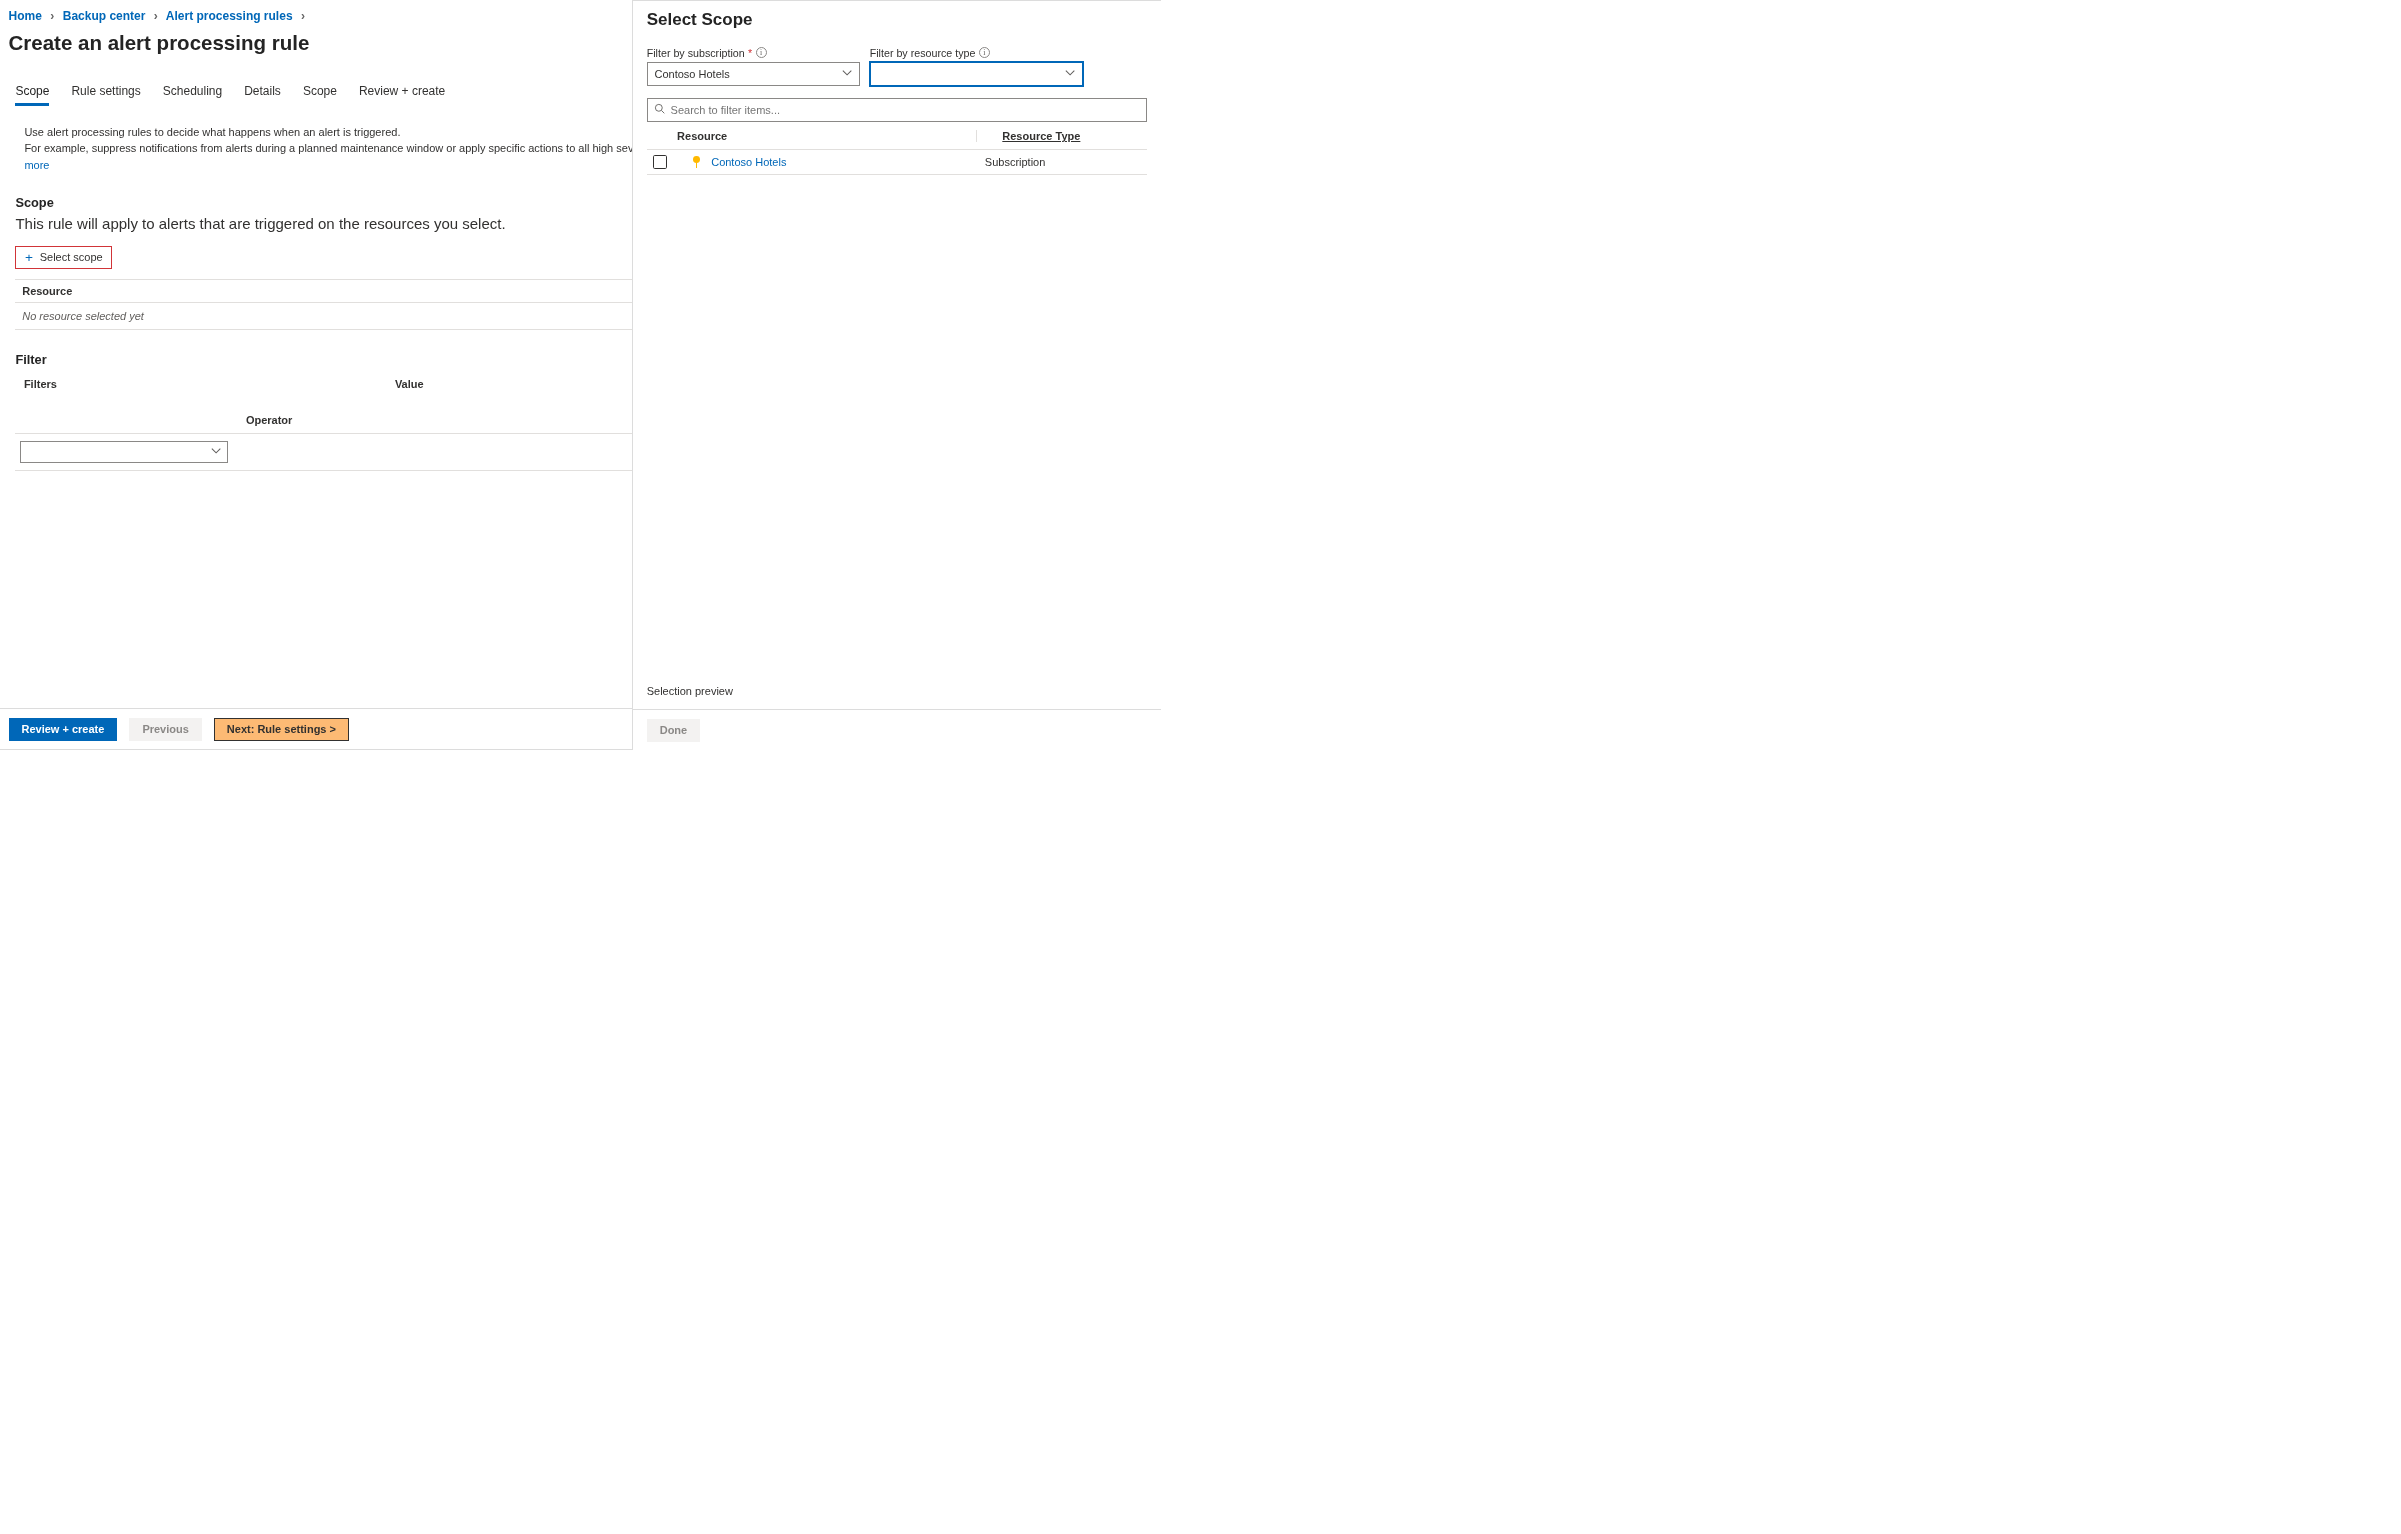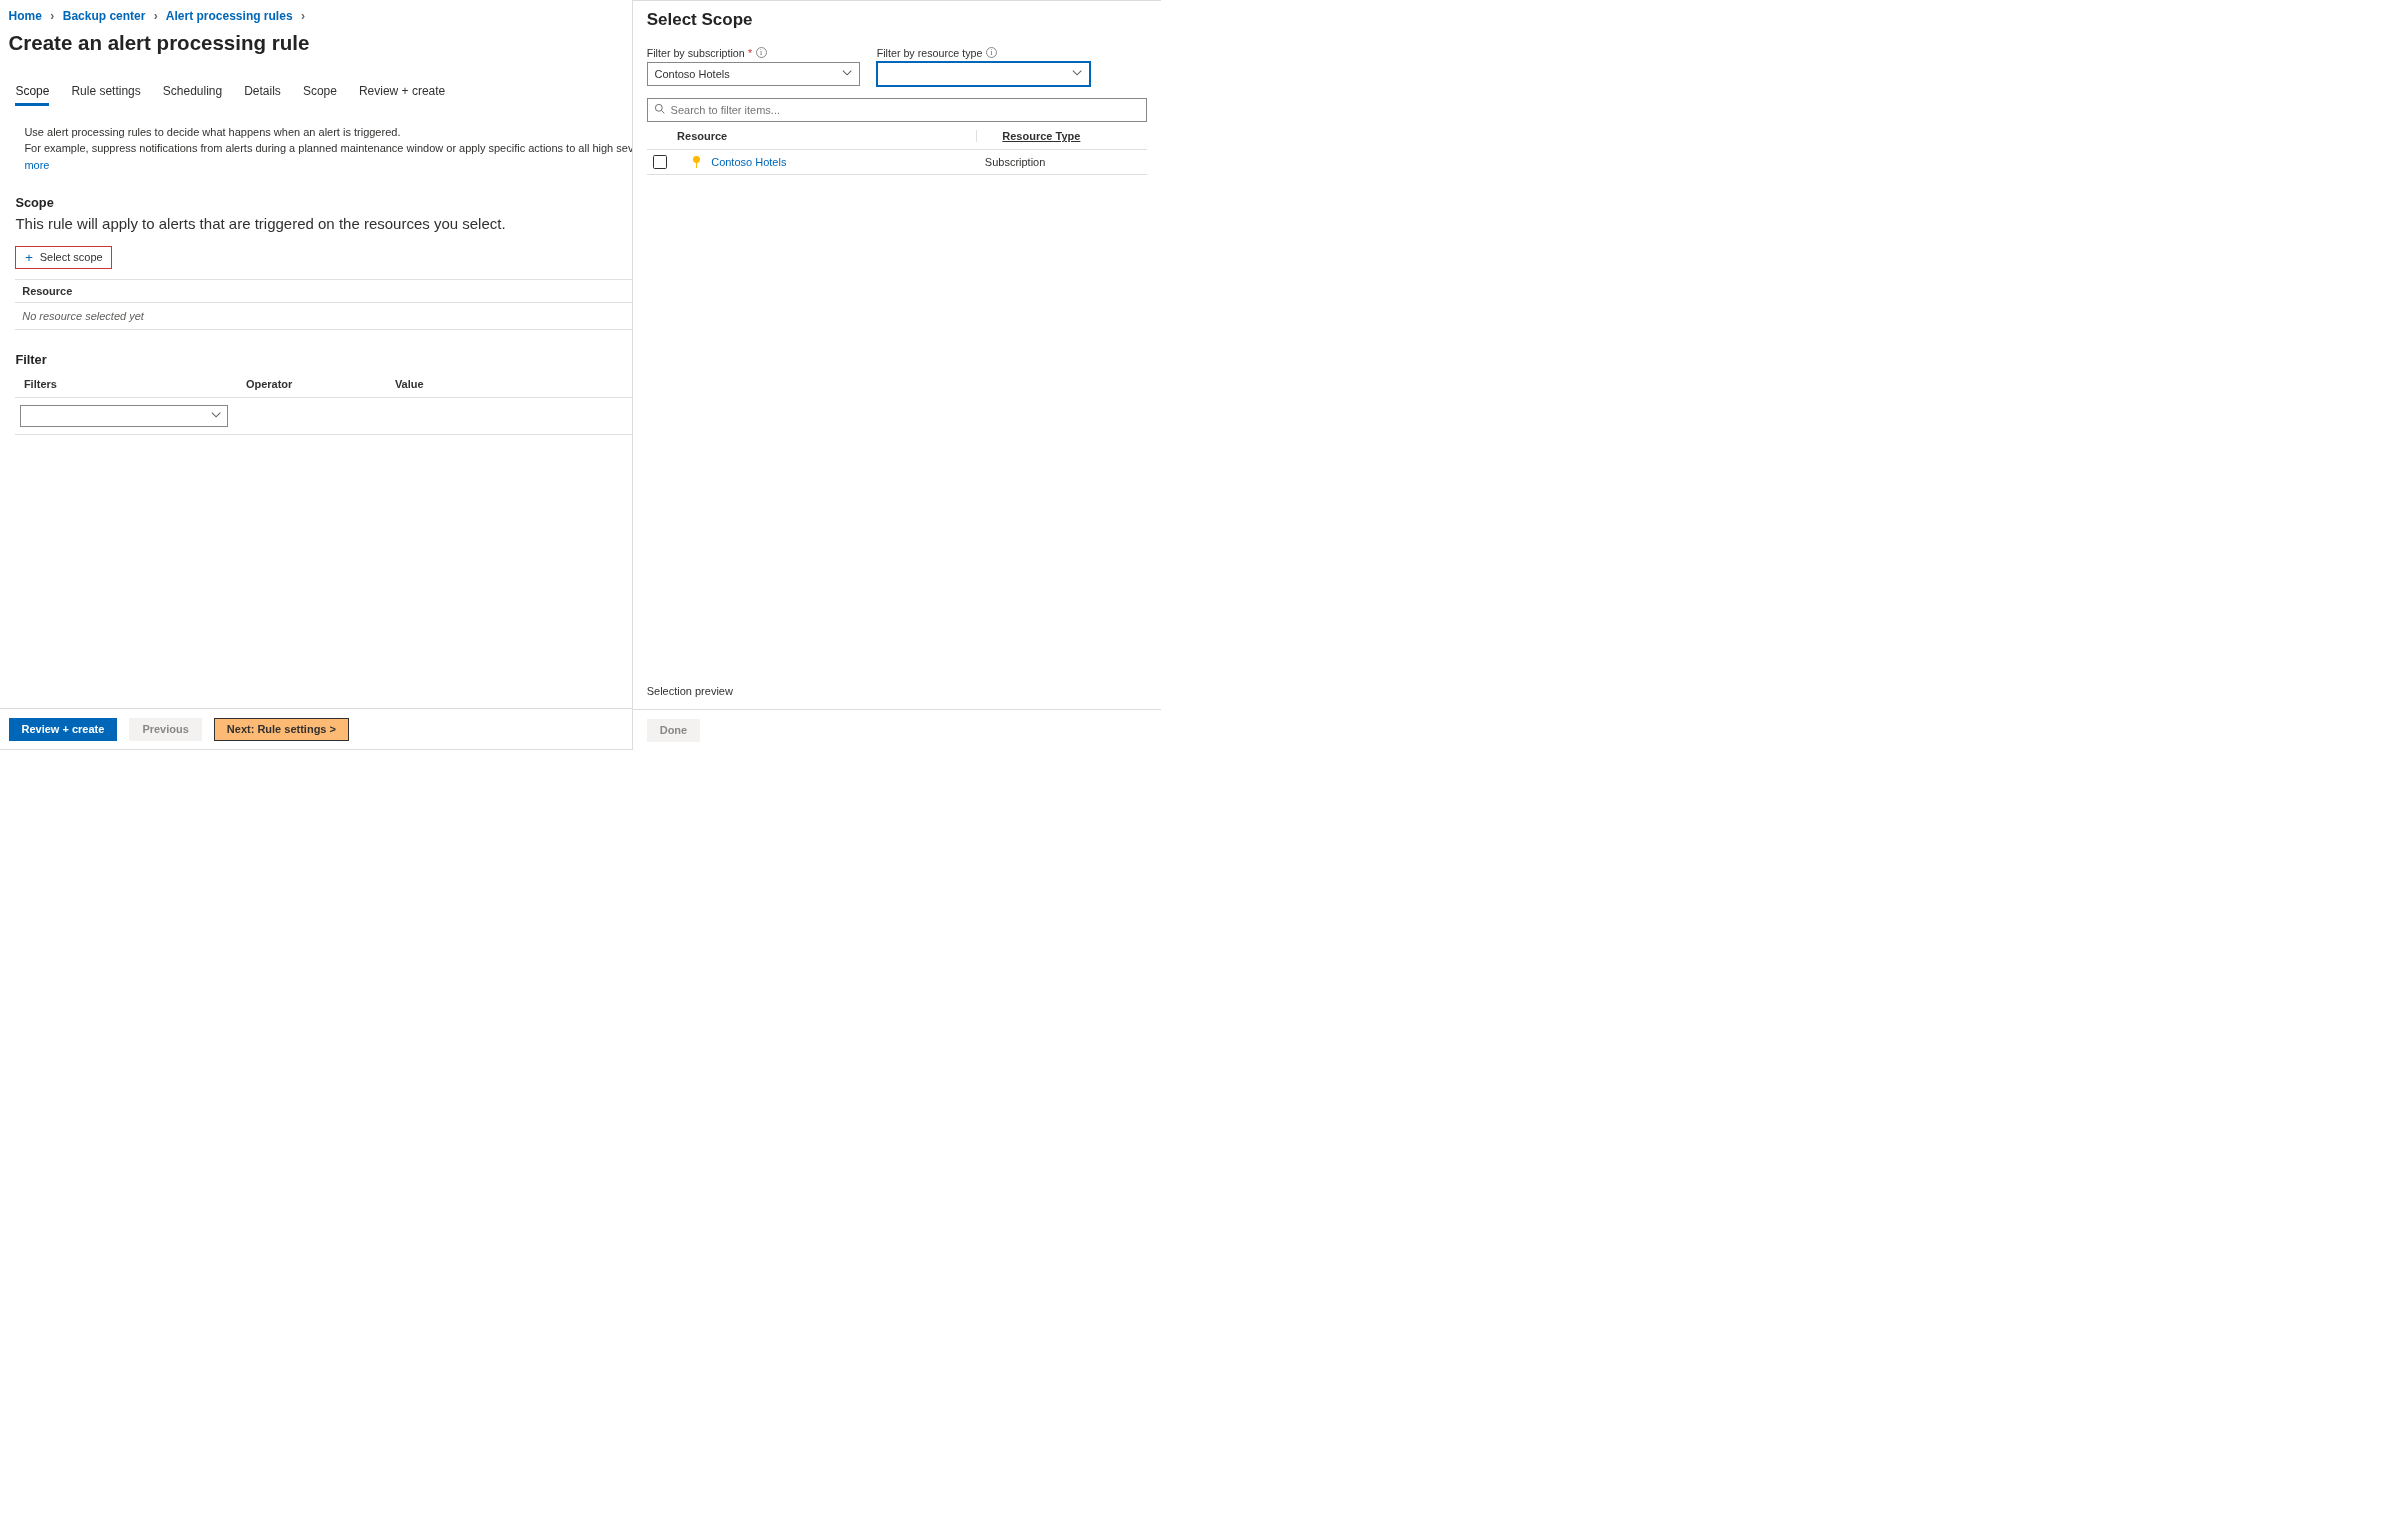--- a/index.html
+++ b/index.html
@@ -105,21 +105,21 @@
     margin-top: 3.4px;
   }
   .ft-head {
     display:flex;
     font-weight:600;
     font-size:11px;
     padding: 6.8px 8.5px;
     border-bottom:0.9px solid #e1dfdd;
   }
   .ft-c1 { flex:0 0 222px; }
-  .ft-c2 { flex:0 0 149px; }
+  .ft-c2 { flex:0 0 149px;margin-top:36px; }
   .ft-c3 { flex:1; }
   .ft-row {
     display:flex;
     padding: 6.8px 5.1px;
     border-bottom:0.9px solid #e1dfdd;
   }
   .dropdown {
     border:0.9px solid #8a8886;
     height: 22px;
     width: 208px;
@@ -167,21 +167,21 @@
     color:#242424;
   }
   .sp-body {
     padding: 8.5px 13.7px 0 13.7px;
     flex:1;
     display:flex;
     flex-direction:column;
   }
   .sp-filter-row {
     display:flex;
-    gap: 17px;
+    gap: 10px;
     margin-bottom: 6.8px;
   }
   .sp-field { display:flex; flex-direction:column; gap:3.4px; }
   .sp-label { font-size:10.7px; display:flex; align-items:center; gap:3.4px;}
   .sp-label .req { color:#d13438; }
   .info-icon {
     width:11px; height:11px;
     border:0.9px solid #8a8886;
     border-radius:50%;
     display:inline-flex;

